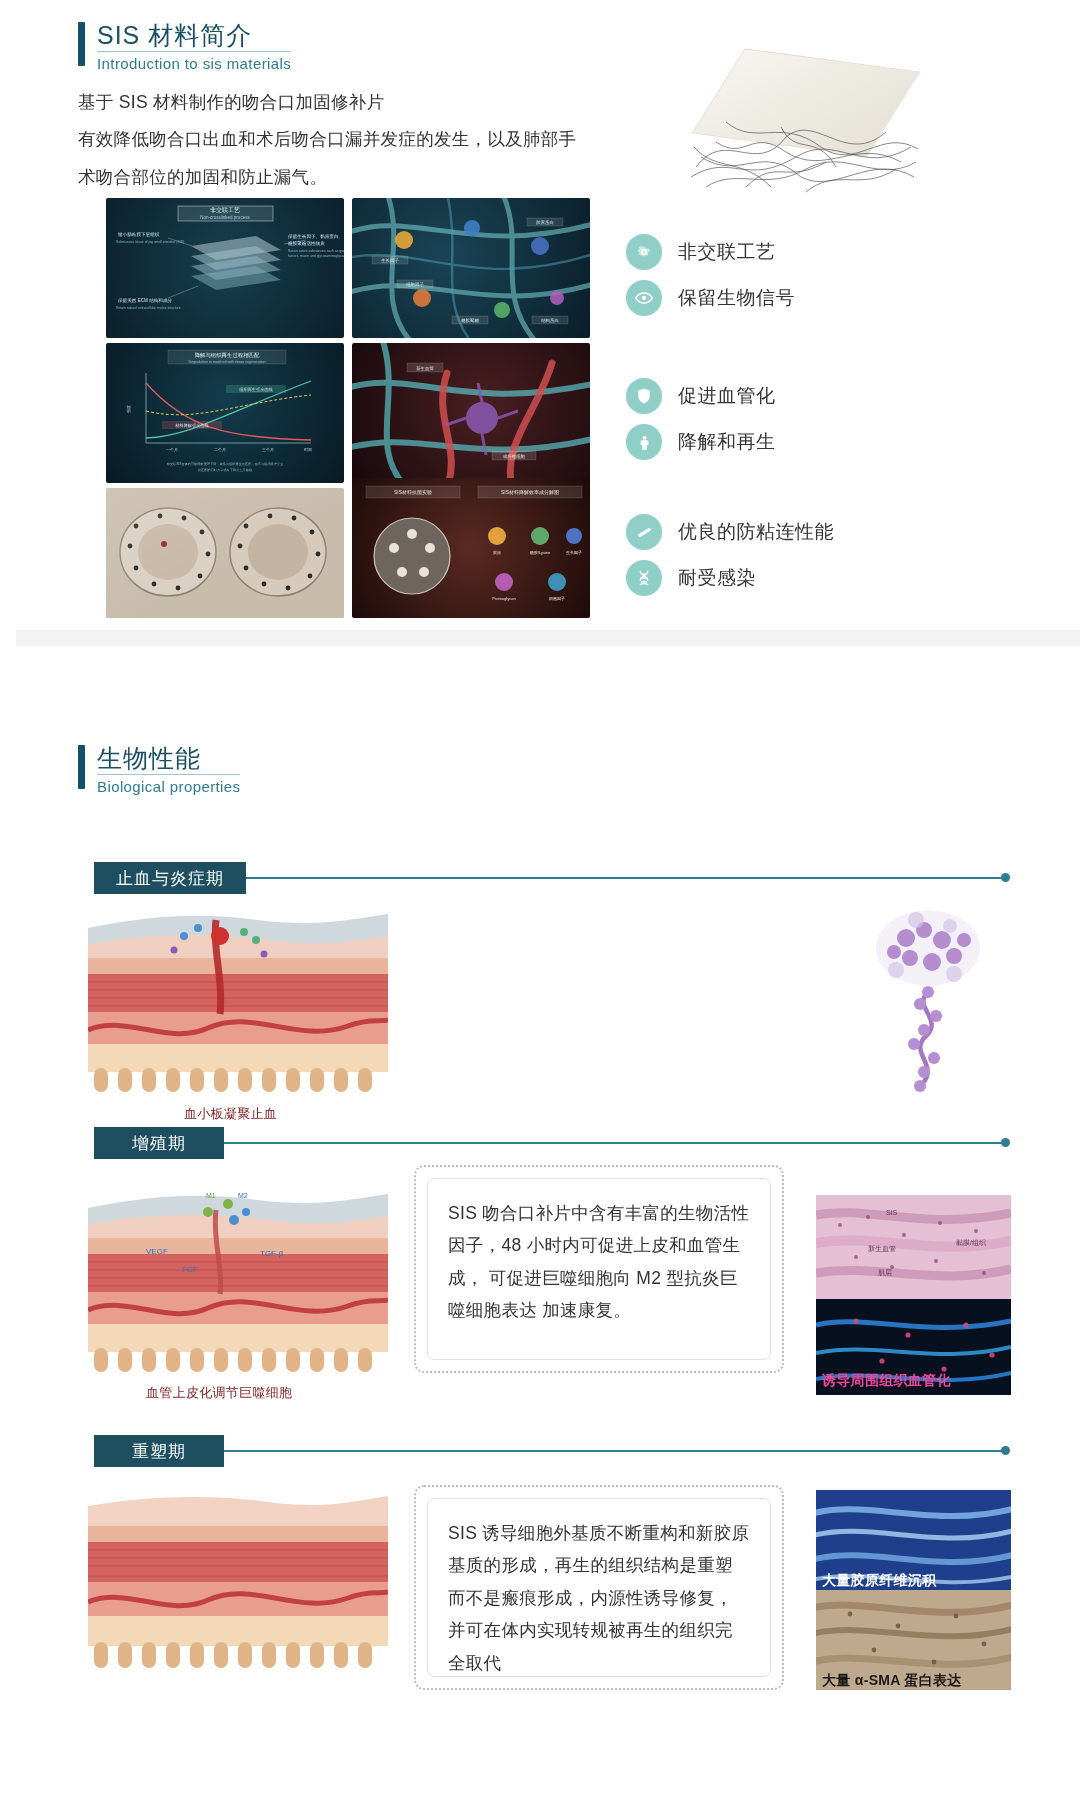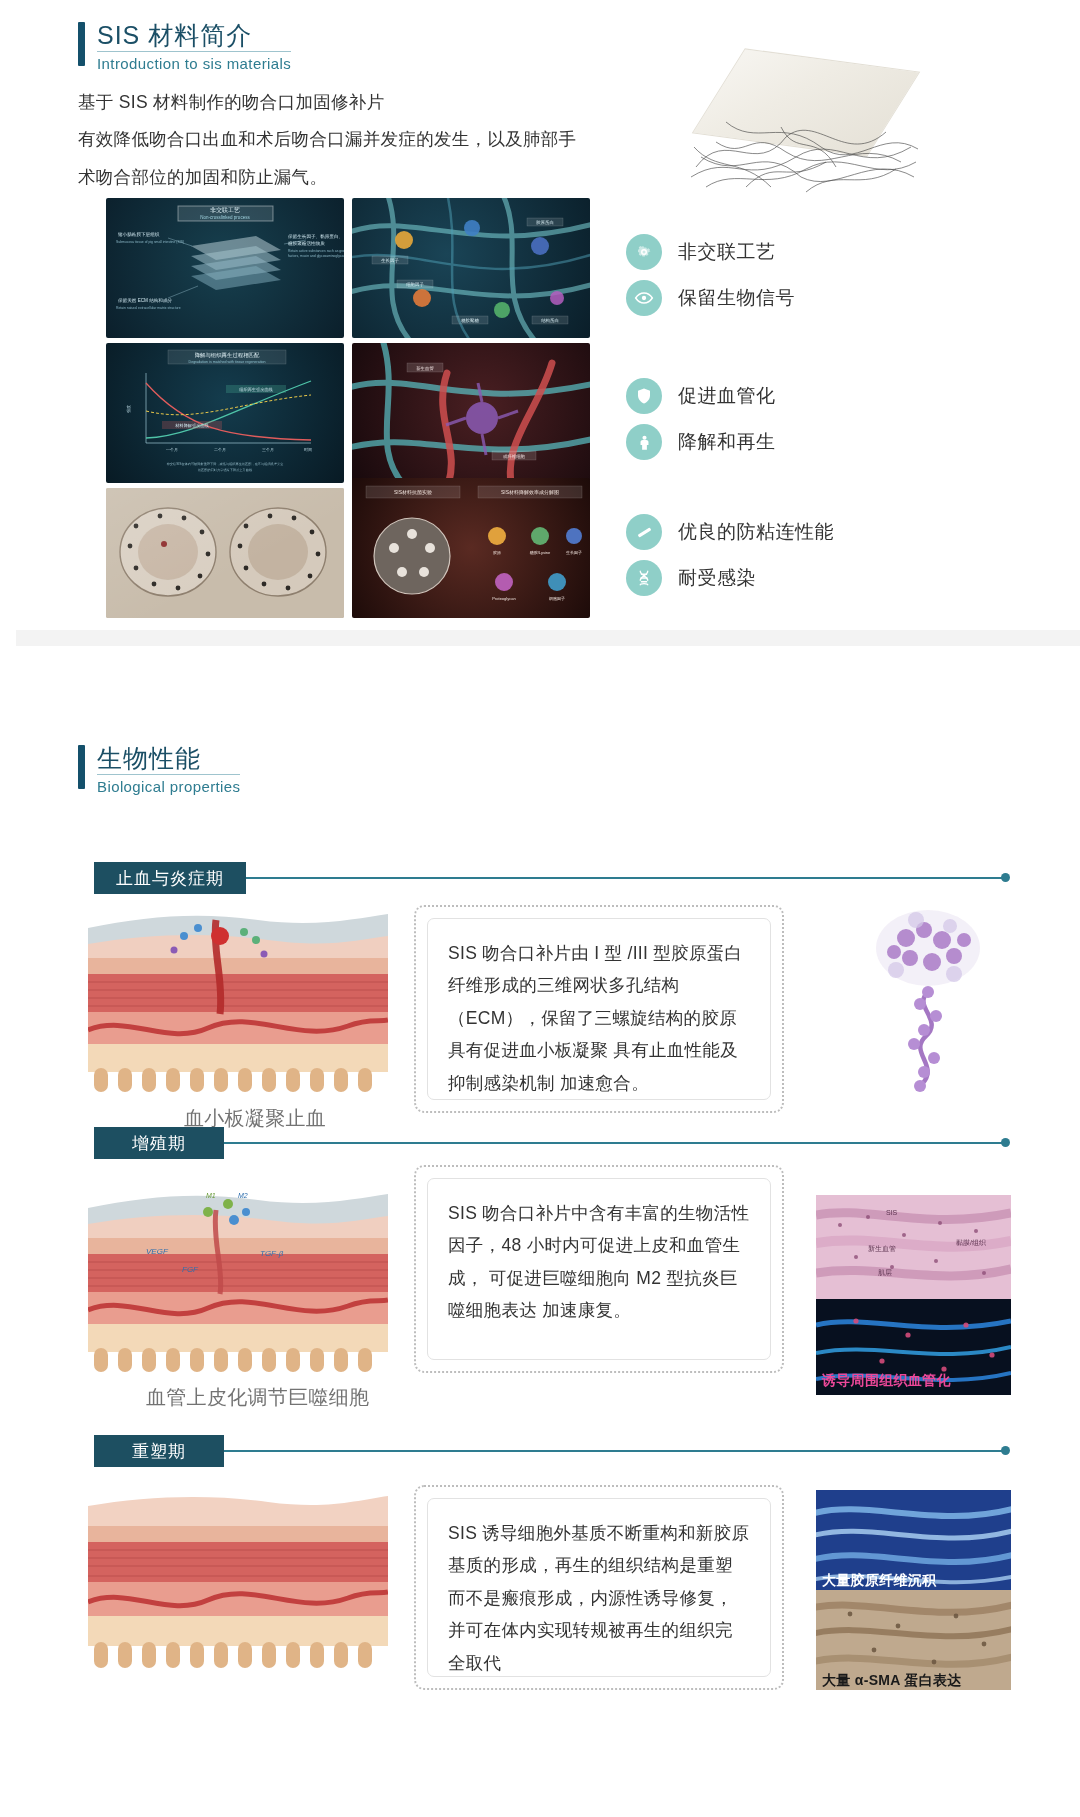--- a/index.html
+++ b/index.html
@@ -43,25 +43,25 @@
   
   .phase-tab { position:absolute; height:32px; background:#1d4f61; color:#fff; font-size:17px;
      display:flex; align-items:center; justify-content:center; padding:0 18px; letter-spacing:1px; }
   .phase-line { position:absolute; height:2px; background:#2e7c90; }
   .phase-dot { position:absolute; width:9px; height:9px; border-radius:50%; background:#2e7c90; }
 
   .txtbox { position:absolute; border:2px dotted #bdbdbd; border-radius:10px; padding:11px; background:#fff; }
   .txtbox-in { border:1px solid #e2e2e2; border-radius:7px; height:100%; padding:18px 20px; }
   .txtbox-in p { margin:0; font-size:17.5px; line-height:1.85; color:#333; letter-spacing:.3px; }
 
-  .cap { position:absolute; font-size:20px; color:#737373; letter-spacing:.3px;text-align:center; }
+  .cap { position:absolute; font-size:13px; color:#7f1d1d; letter-spacing:.3px;text-align:center; }
   .cap-on-img { position:absolute; font-size:14px; color:#fff; letter-spacing:.3px; font-weight:bold; }
 
   
-  .skin { position:absolute; border-radius:4px; overflow:hidden;font-style:italic; }
+  .skin { position:absolute; border-radius:4px; overflow:hidden; }
   .skin svg { display:block; }
 
   .histo { position:absolute; overflow:hidden; }
 </style>
 </head>
 <body>
 
 <div class="page">
 
   <div class="sec-head" style="left:62px; top:22px;">
@@ -404,25 +404,20 @@
           <circle cx="168" cy="30" r="4"></circle>
         </g>
       <g fill="#8b5bb5">
           <circle cx="86" cy="40" r="3.5"></circle>
           <circle cx="176" cy="44" r="3.5"></circle>
         </g>
     </svg>
   </div>
   <div class="cap" style="left:168px; top:1105px;">血小板凝聚止血</div>
 
-  <div class="txtbox" style="left:398px; top:905px; width:370px; height:208px;">
-    <div class="txtbox-in">
-      <p>SIS 吻合口补片由 I 型 /III 型胶原蛋白纤维形成的三维网状多孔结构（ECM），保留了三螺旋结构的胶原具有促进血小板凝聚    具有止血性能及抑制感染机制      加速愈合。</p>
-    </div>
-  </div>
 
   <div class="histo" style="left:820px; top:900px; width:175px; height:215px; background:#ffffff;">
     <svg width="175" height="215" viewBox="0 0 175 215">
       <g opacity=".9">
         <ellipse cx="92" cy="48" rx="52" ry="38" fill="#e9e3f2" opacity=".6"></ellipse>
         <g fill="#a06cc0" opacity=".85">
           <circle cx="70" cy="38" r="9"></circle>
             <circle cx="88" cy="30" r="8"></circle>
             <circle cx="106" cy="40" r="9"></circle>
           <circle cx="118" cy="56" r="8"></circle>

